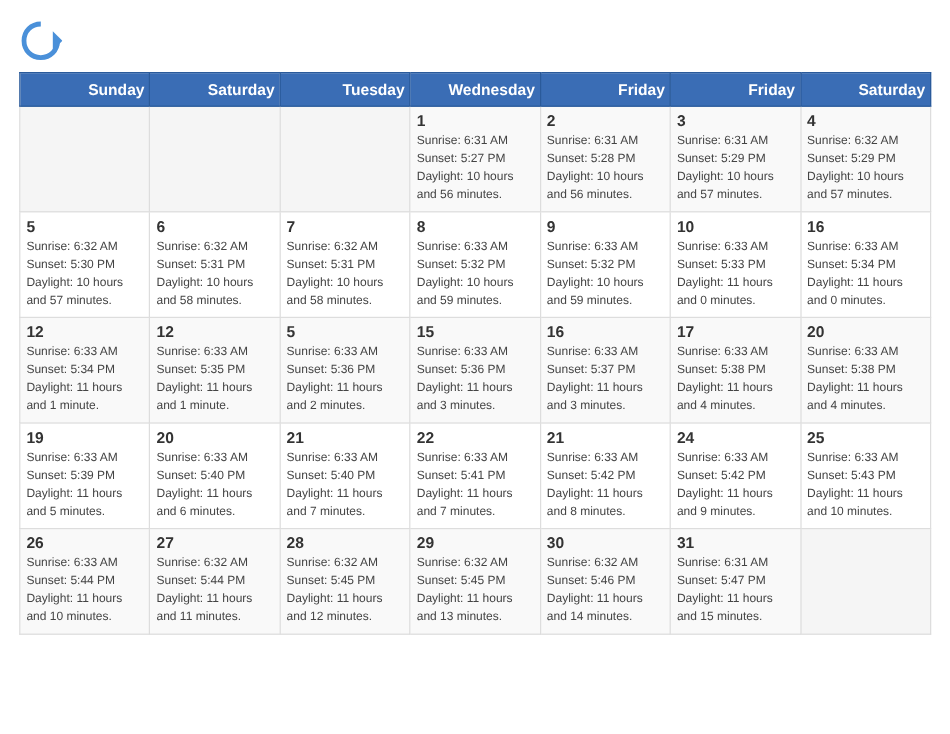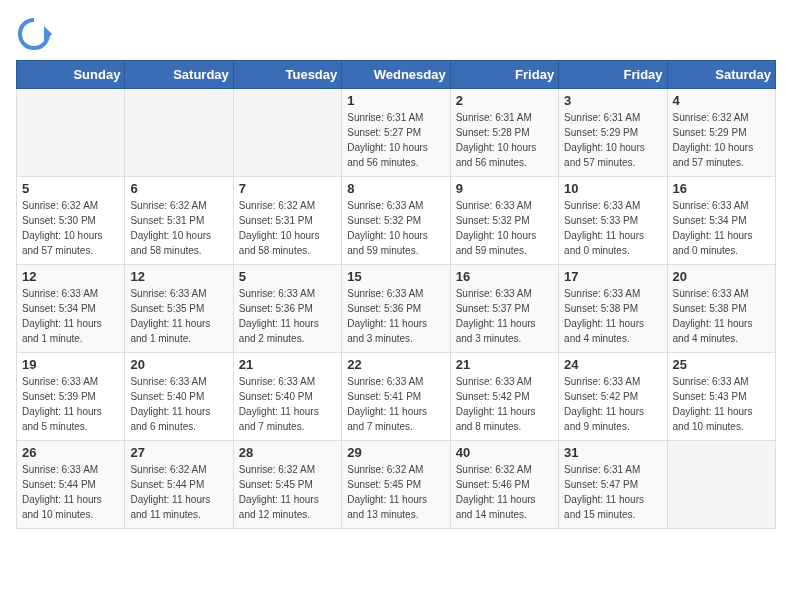--- a/index.html
+++ b/index.html
@@ -340,21 +340,21 @@
 and 12 minutes.</div>
         </td>
         <td>
           <div class="day-number">29</div>
           <div class="day-info" style="white-space: pre-line;">Sunrise: 6:32 AM
 Sunset: 5:45 PM
 Daylight: 11 hours
 and 13 minutes.</div>
         </td>
         <td>
-          <div class="day-number">40</div>
+          <div class="day-number">30</div>
           <div class="day-info" style="white-space: pre-line;">Sunrise: 6:32 AM
 Sunset: 5:46 PM
 Daylight: 11 hours
 and 14 minutes.</div>
         </td>
         <td>
           <div class="day-number">31</div>
           <div class="day-info" style="white-space: pre-line;">Sunrise: 6:31 AM
 Sunset: 5:47 PM
 Daylight: 11 hours

